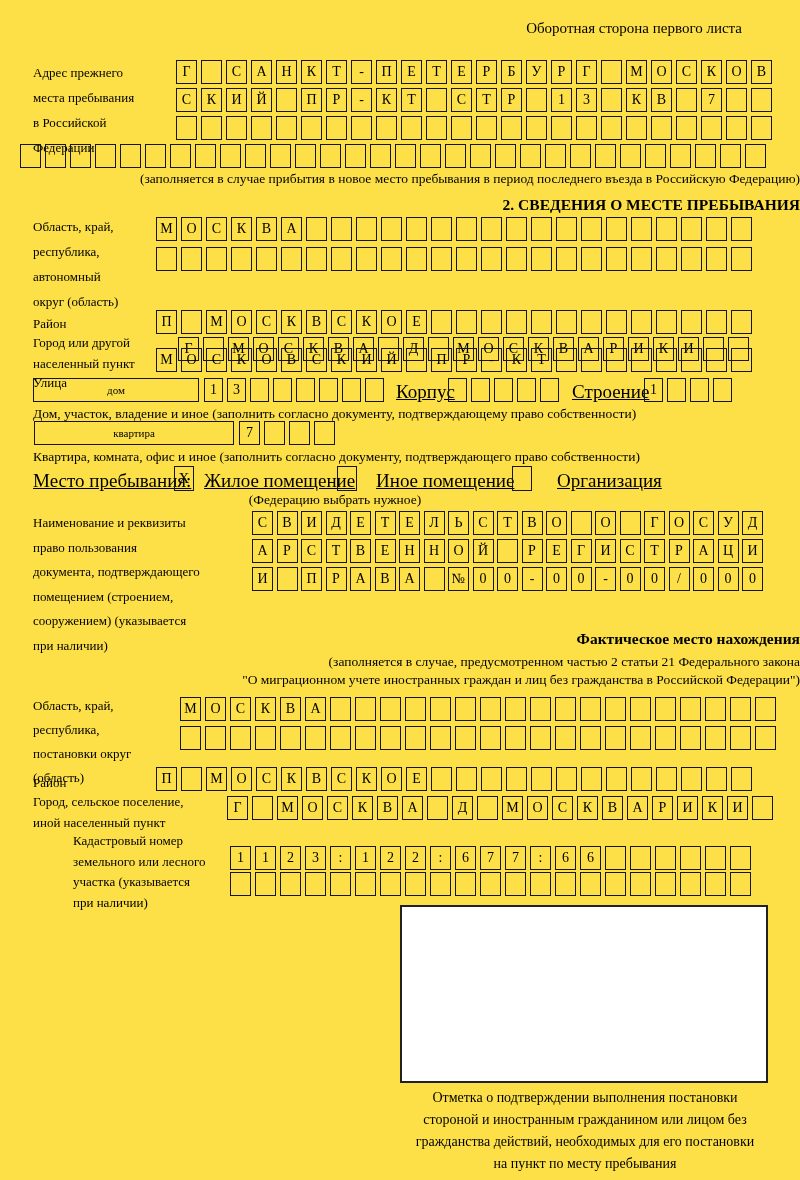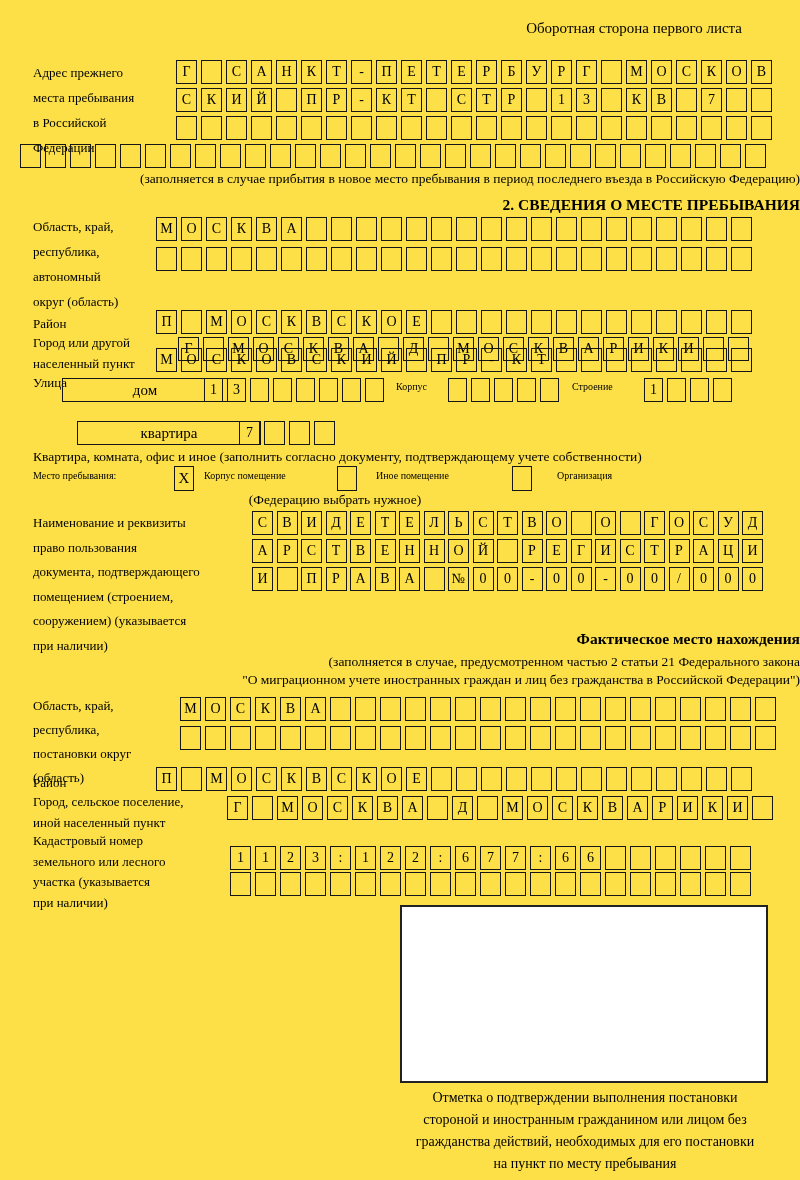--- a/index.html
+++ b/index.html
@@ -2,34 +2,34 @@
 <html><head>
 <meta charset="utf-8">
 <style>
   html,body{margin:0;padding:0;background:#fff;}
   body{font-family:"Liberation Serif","DejaVu Serif",serif;color:#000;}
   .page{position:relative;width:800px;height:1180px;background:#fde047;overflow:hidden;}
   .page > div{position:absolute;}
   .hdr{font-size:15px;}
   .lbl{font-size:13px;line-height:25px;white-space:nowrap;}
   .lh21{line-height:21px;}
-  .lh20{line-height:20.5px;}
+  .lh20{line-height:20.5px;margin-left:40px;}
   .cap{font-size:13.5px;white-space:nowrap;}
   .center{left:0;width:800px;text-align:right;}
   .h2{font-weight:bold;font-size:15.5px;}
   .cells{display:flex;gap:4px;}
   .cell{width:21px;height:24px;border:1.8px solid #161616;box-sizing:border-box;
         display:flex;align-items:center;justify-content:center;font-size:14px;flex:none;}
   .cells-sm .cell{width:19px;}
   .cells-doc{gap:3.5px;}
   .box{border:1.8px solid #161616;height:24px;box-sizing:border-box;
-       display:flex;align-items:center;justify-content:center;font-size:15px;margin-left:29px;}
+       display:flex;align-items:center;justify-content:center;font-size:11px;}
   .chk{width:20px;height:25px;border:1.8px solid #161616;box-sizing:border-box;
        display:flex;align-items:center;justify-content:center;font-size:15px;}
-  .txt{font-size:10px;white-space:nowrap;}
+  .txt{font-size:19px;white-space:nowrap;text-decoration:underline;}
   .stamp{border:2px solid #222;background:#fff;}
   .stampcap{font-size:14px;line-height:22px;text-align:center;}
 </style>
 </head>
 <body>
 
 <div class="page">
 
   <div class="hdr" style="top:20px;right:58px">Оборотная сторона первого листа</div>
 
@@ -317,33 +317,34 @@
       <div class="cell"></div>
       <div class="cell"></div>
     </div>
   <div class="txt" style="left:572px;top:381px">Строение</div>
   <div class="cells cells-sm" style="left:644px;top:378px">
       <div class="cell">1</div>
       <div class="cell"></div>
       <div class="cell"></div>
       <div class="cell"></div>
     </div>
-
-  <div class="box" style="left:48px;top:421px;width:184px">квартира</div>
+  <div class="cap" style="left:33px;top:406px">Дом, участок, владение и иное (заполнить согласно документу, подтверждающему право собственности)</div>
+
+  <div class="box" style="left:34px;top:421px;width:200px">квартира</div>
   <div class="cells" style="left:239px;top:421px">
       <div class="cell">7</div>
       <div class="cell"></div>
       <div class="cell"></div>
       <div class="cell"></div>
     </div>
-  <div class="cap" style="left:33px;top:449px">Квартира, комната, офис и иное (заполнить согласно документу, подтверждающему учете собственности)</div>
+  <div class="cap" style="left:33px;top:449px">Квартира, комната, офис и иное (заполнить согласно документу, подтверждающего право собственности)</div>
 
   <div class="txt" style="left:33px;top:470px">Место пребывания:</div>
   <div class="chk" style="left:174px;top:466px">X</div>
-  <div class="txt" style="left:204px;top:470px">Корпус помещение</div>
+  <div class="txt" style="left:204px;top:470px">Жилое помещение</div>
   <div class="chk" style="left:337px;top:466px"></div>
   <div class="txt" style="left:376px;top:470px">Иное помещение</div>
   <div class="chk" style="left:512px;top:466px"></div>
   <div class="txt" style="left:557px;top:470px">Организация</div>
   <div class="cap" style="left:135px;top:492px;width:400px;text-align:center">(Федерацию выбрать нужное)</div>
 
   <div class="lbl" style="left:33px;top:511px;line-height:24.5px">
       <div>Наименование и реквизиты</div>
       <div>право пользования</div>
       <div>документа, подтверждающего</div>

